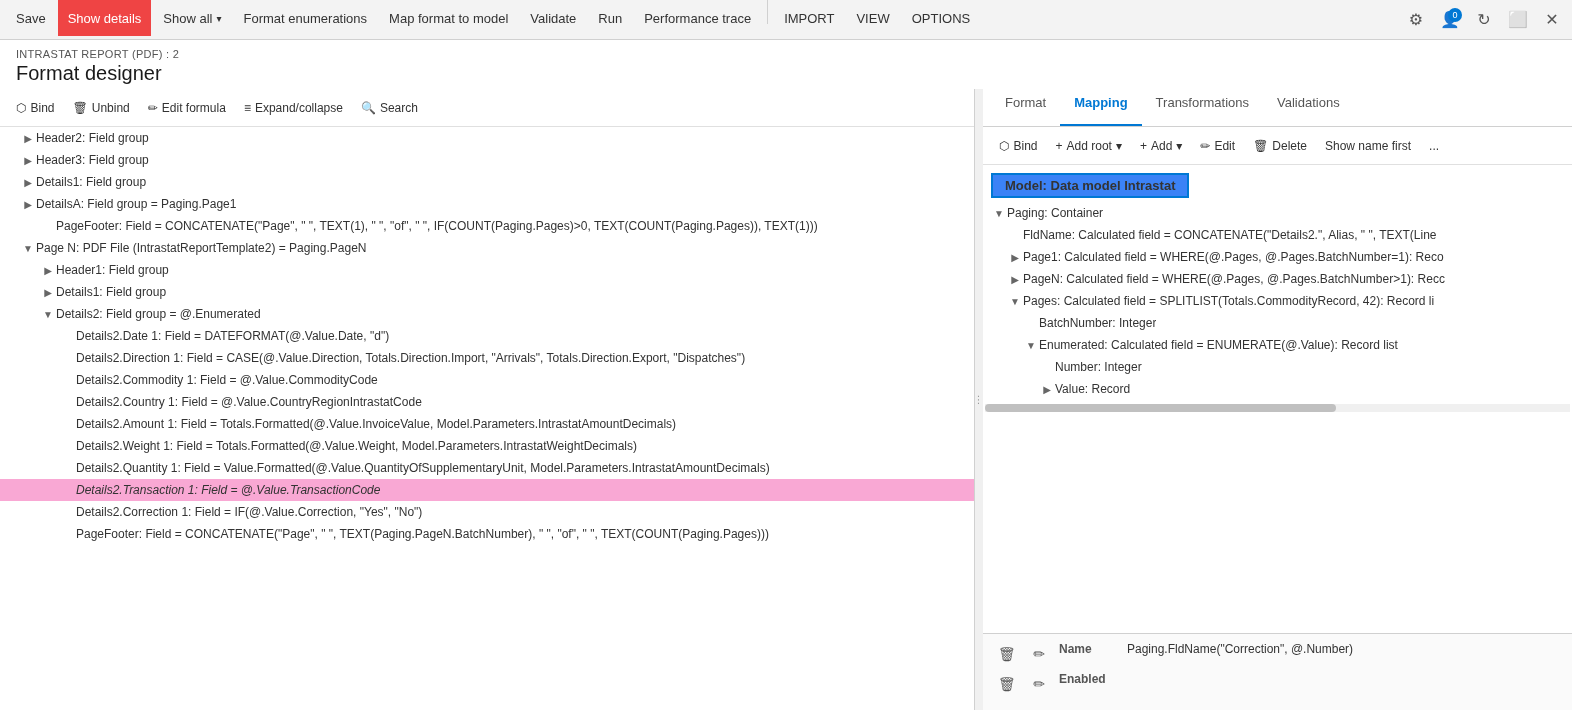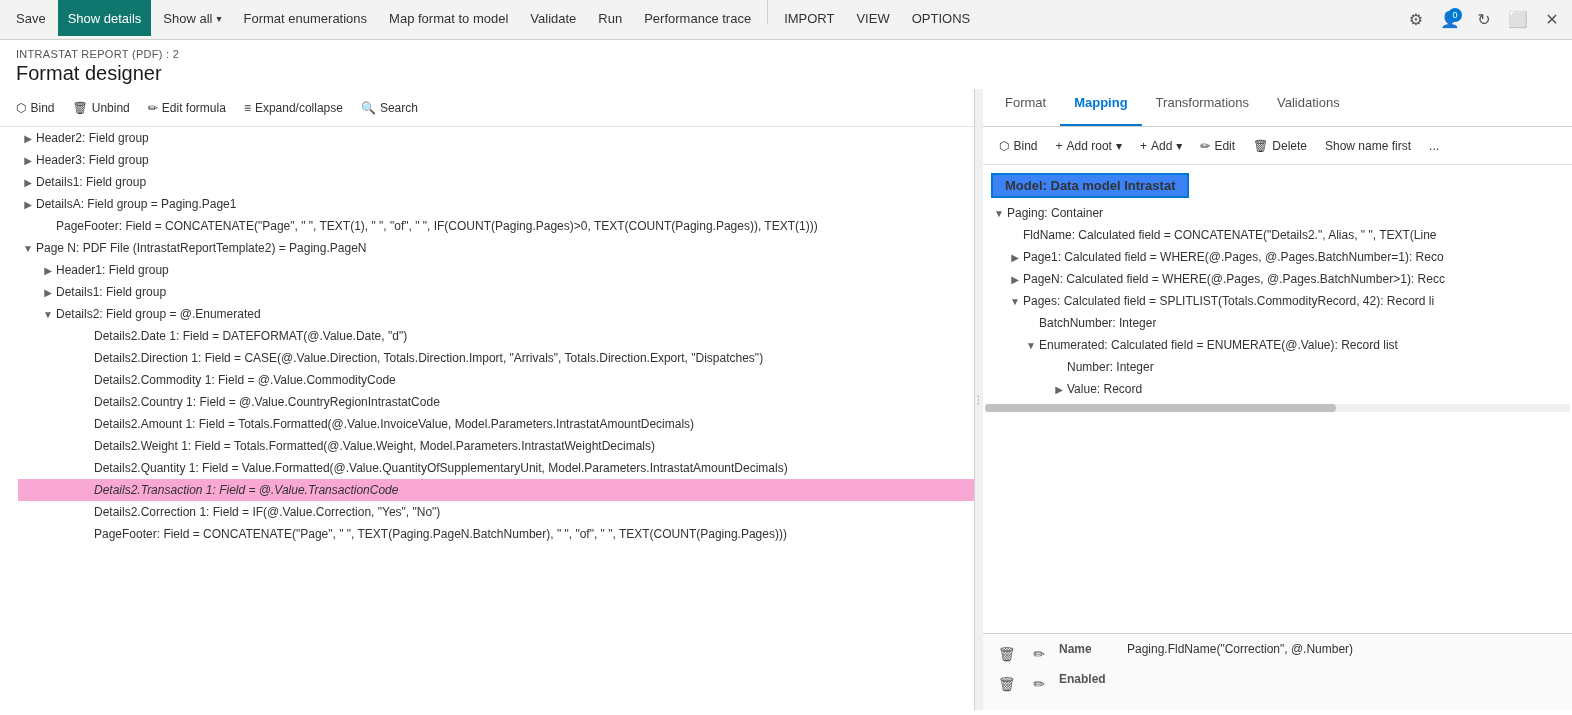--- a/index.html
+++ b/index.html
@@ -10,21 +10,21 @@
       display: flex; height: 40px;
       background: #f3f3f3; border-bottom: 1px solid #d0d0d0;
       padding: 0 6px; gap: 2px;
     }
     .toolbar-btn {
       display: flex; align-items: center; gap: 4px;
       padding: 4px 10px; border: none; background: transparent;
       cursor: pointer; font-size: 13px; color: #333; height: 36px;
       white-space: nowrap;
     }
-    .toolbar-btn.active { background: #0f766e; color: #fff; }
+    .toolbar-btn.active { background: #ef4444; color: #fff; }
     .toolbar-separator { width: 1px; height: 24px; background: #d0d0d0; margin: 0 4px; }
     .toolbar-btn.dropdown::after { content: ' ▾'; font-size: 10px; }
     .toolbar-right { margin-left: auto; display: flex; align-items: center; gap: 6px; }
     .toolbar-right-icon { width: 28px; height: 28px; display: flex; align-items: center; justify-content: center; cursor: pointer; font-size: 16px; color: #555; }
 
     
     .page-header { padding: 8px 16px 4px; }
     .breadcrumb { font-size: 11px; color: #555; text-transform: uppercase; letter-spacing: 0.3px; }
     .page-title { font-size: 20px; font-weight: 400; color: #1a1a1a; margin-top: 2px; }
 
@@ -34,37 +34,37 @@
     
     .left-panel { flex: 0 0 975px; display: flex; flex-direction: column; border-right: 1px solid #d0d0d0; overflow: hidden; }
     .left-toolbar { display: flex; align-items: center; height: 38px; border-bottom: 1px solid #e0e0e0; padding: 0 8px; gap: 2px; flex-shrink: 0; }
     .left-tool-btn { display: flex; align-items: center; gap: 4px; padding: 3px 8px; border: none; background: transparent; cursor: pointer; font-size: 12px; color: #333; }
     .left-content { flex: 1; overflow-y: auto; overflow-x: hidden; }
     .tree-item { display: flex; align-items: center; padding: 2px 0; min-height: 22px; cursor: pointer; padding-right: 8px; }
     .expand-icon { width: 16px; height: 16px; display: flex; align-items: center; justify-content: center; color: #666; flex-shrink: 0; font-size: 10px; cursor: pointer; }
     .tree-label { font-size: 12px; white-space: nowrap; }
     .tree-indent-1 { padding-left: 20px; }
     .tree-indent-2 { padding-left: 40px; }
-    .tree-indent-3 { padding-left: 60px; margin-left: 18px; }
+    .tree-indent-3 { padding-left: 60px; }
 
     
     .right-panel { flex: 1; display: flex; flex-direction: column; overflow: hidden; }
     .tabs-row { display: flex; height: 38px; border-bottom: 1px solid #d0d0d0; padding: 0 8px; }
     .tab { padding: 6px 14px; cursor: pointer; font-size: 13px; color: #555; border-bottom: 2px solid transparent; }
     .tab.active { color: #0078d4; border-bottom: 2px solid #0078d4; font-weight: 600; }
     .right-toolbar { display: flex; align-items: center; height: 38px; border-bottom: 1px solid #e0e0e0; padding: 0 8px; gap: 2px; flex-shrink: 0; }
     .right-tool-btn { display: flex; align-items: center; gap: 4px; padding: 3px 8px; border: none; background: transparent; cursor: pointer; font-size: 12px; color: #333; }
     .right-content { flex: 1; overflow-y: auto; position: relative; }
     .right-tree-item { display: flex; align-items: center; padding: 2px 0; min-height: 22px; cursor: pointer; }
     .right-expand-icon { width: 16px; height: 16px; display: flex; align-items: center; justify-content: center; color: #666; font-size: 10px; flex-shrink: 0; }
     .right-label { font-size: 12px; white-space: nowrap; overflow: hidden; text-overflow: ellipsis; }
     .r-indent-0 { padding-left: 8px; }
     .r-indent-1 { padding-left: 24px; }
     .r-indent-2 { padding-left: 40px; }
-    .r-indent-3 { padding-left: 56px; margin-left: 12px; }
+    .r-indent-3 { padding-left: 56px; }
     .bottom-panel { border-top: 1px solid #d0d0d0; padding: 8px 12px; background: #fafafa; flex-shrink: 0; }
     .bottom-row { display: flex; align-items: flex-start; gap: 8px; margin-bottom: 6px; }
     .bottom-icon-btn { width: 24px; height: 24px; display: flex; align-items: center; justify-content: center; cursor: pointer; color: #555; font-size: 14px; border: none; background: transparent; }
     .bottom-label { font-size: 12px; color: #555; font-weight: 600; min-width: 60px; }
     .bottom-value { font-size: 12px; color: #333; }
 
     
     .drag-handle { width: 8px; background: #f0f0f0; cursor: col-resize; display: flex; align-items: center; justify-content: center; }
     .drag-dots { color: #999; font-size: 10px; letter-spacing: 1px; }
 

